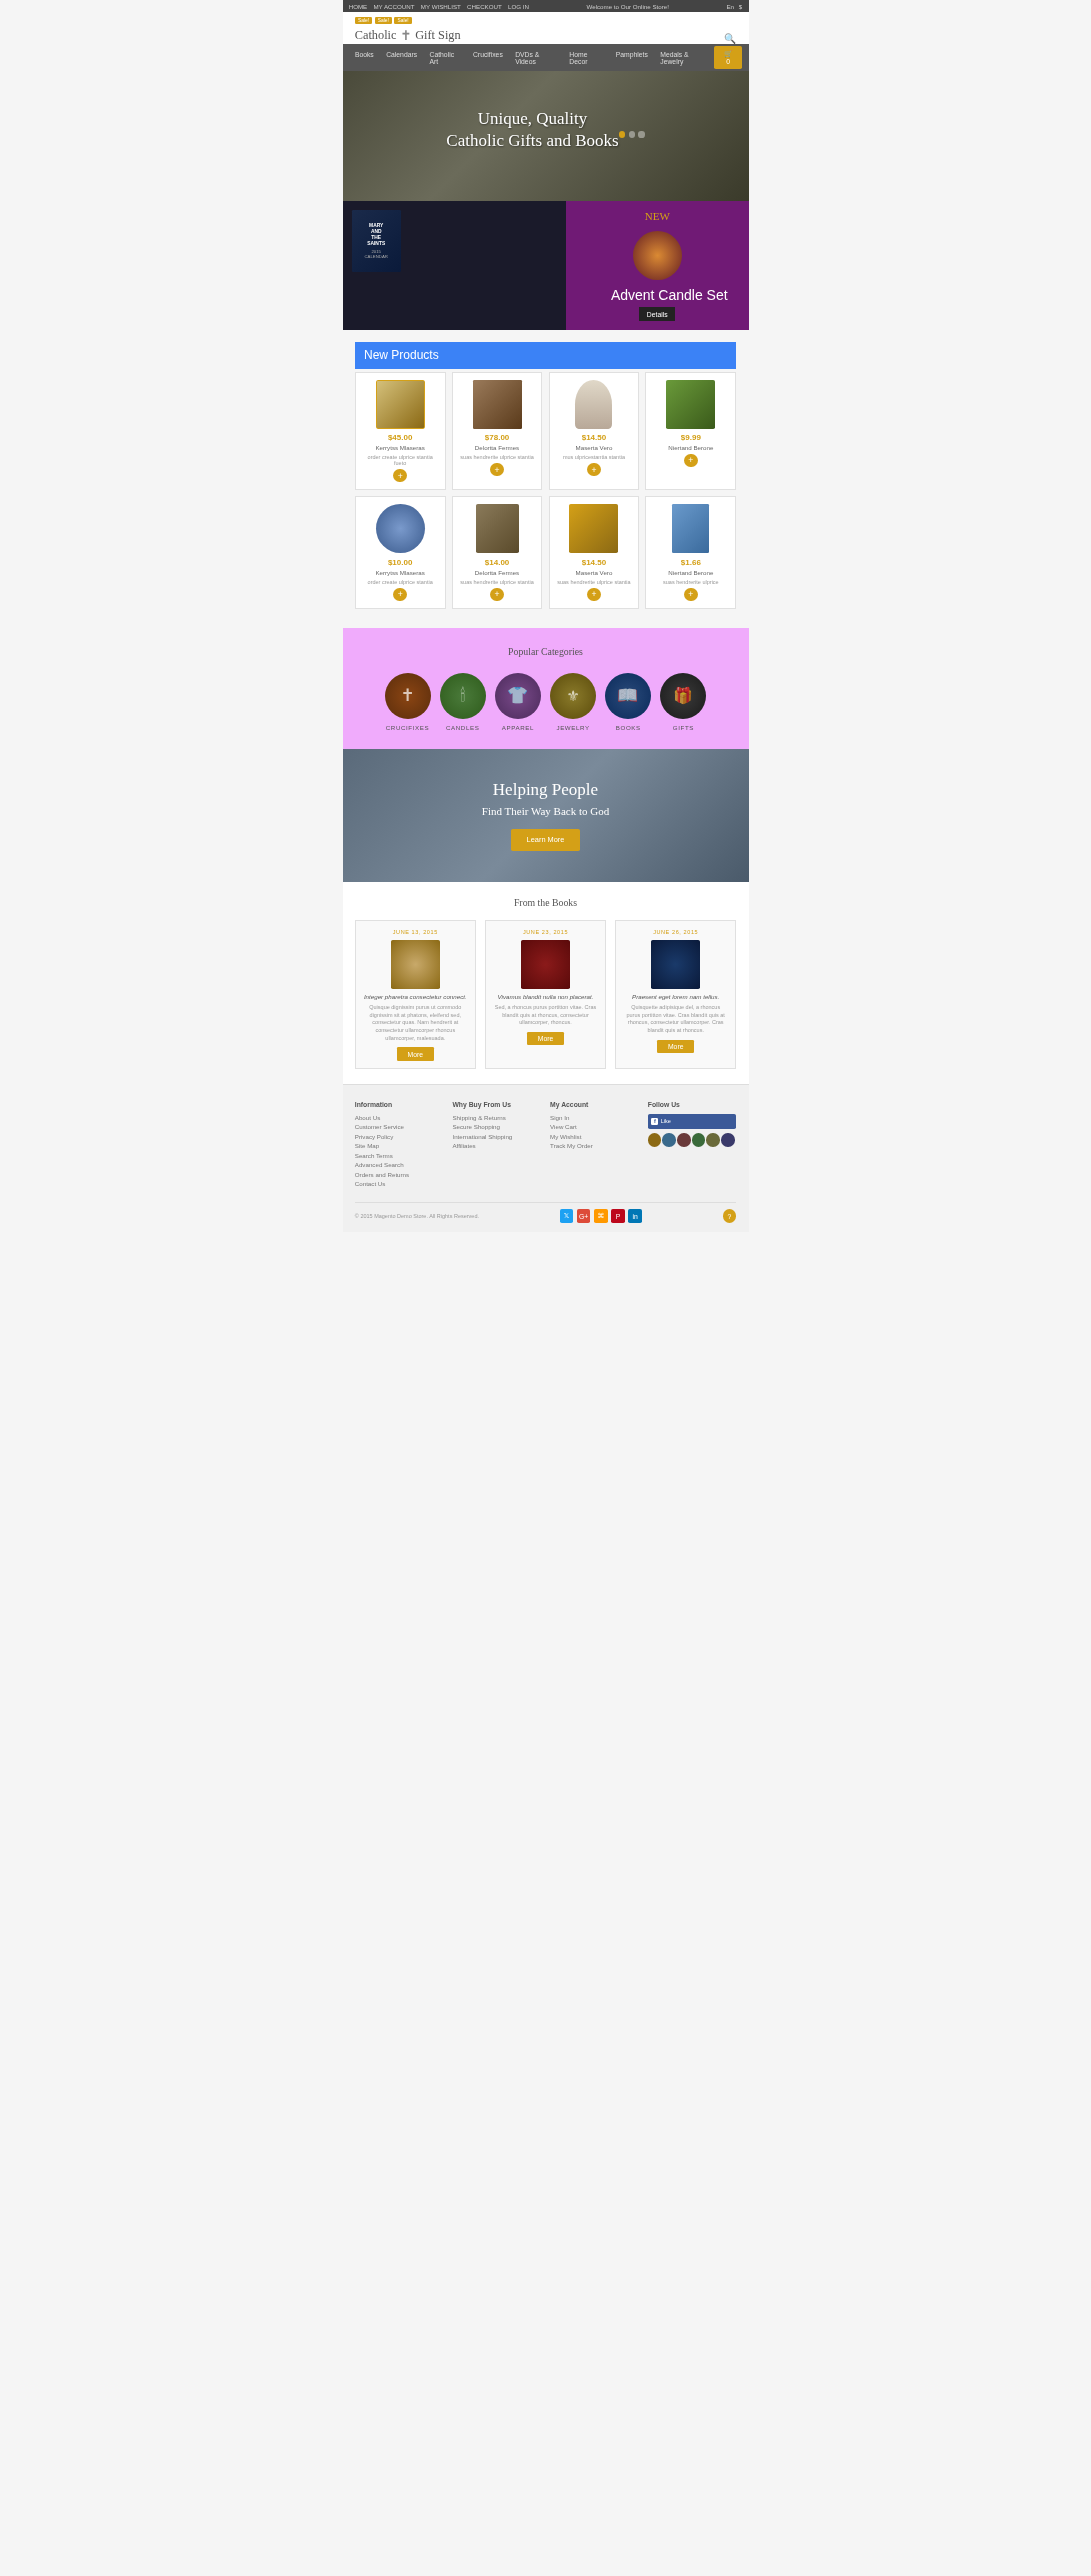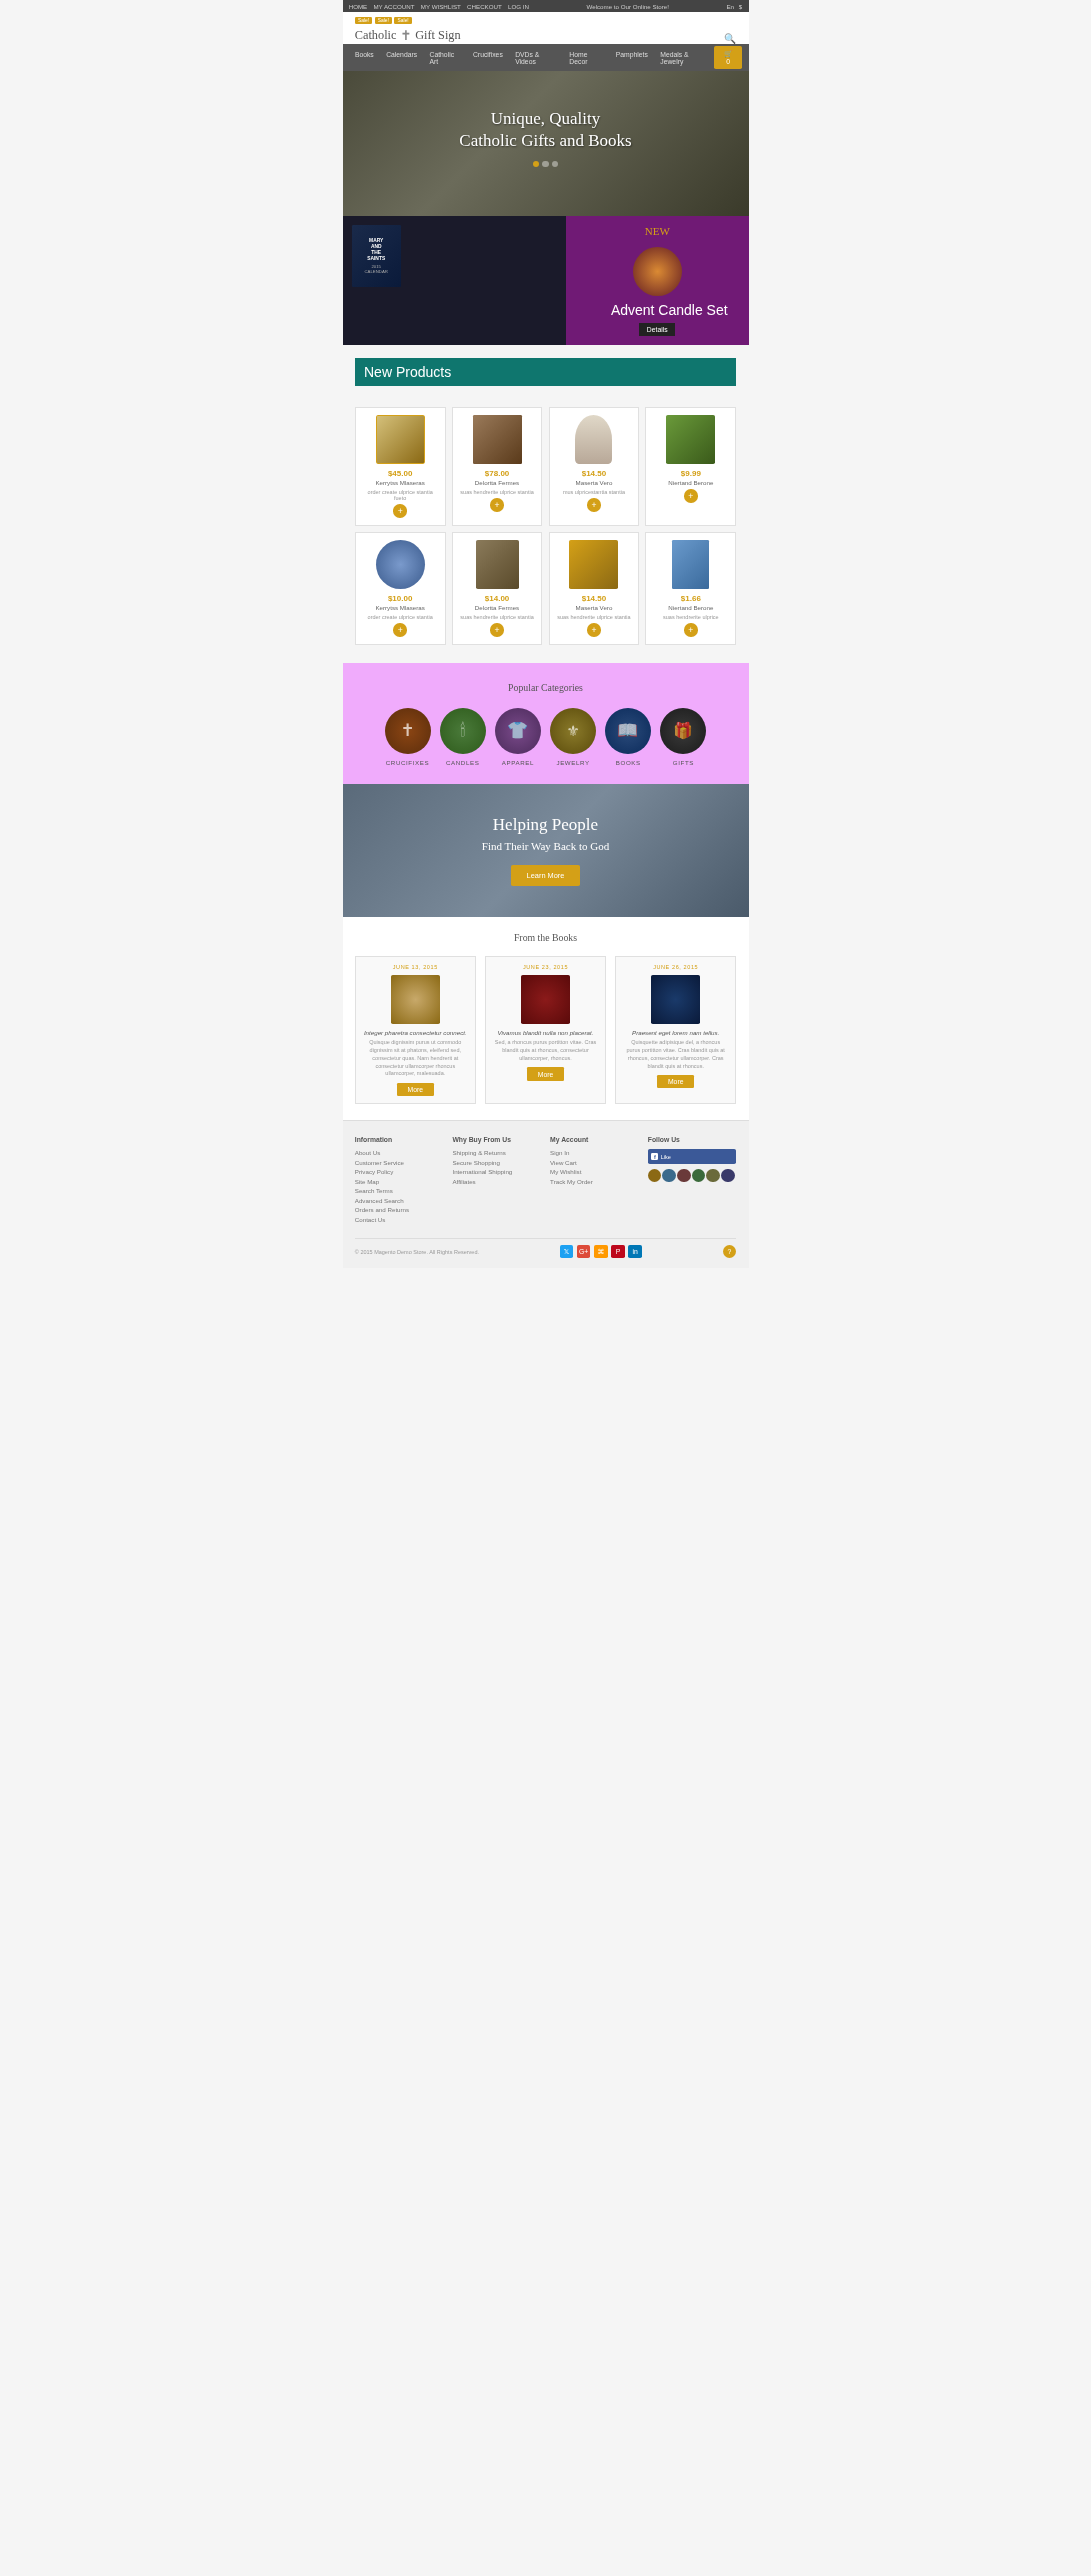--- a/index.html
+++ b/index.html
@@ -15,21 +15,21 @@
     .search-icon { color: #888; font-size: 9.8px; cursor: pointer; }
     .badge { background: #d4a017; color: white; font-size: 4.9px; padding: 1.2px 3.1px; border-radius: 1.2px; }
 
     
     .nav { background: #555; padding: 0 6.2px; display: flex; align-items: center; justify-content: space-between; }
     .nav-links { display: flex; }
     .nav-links a { color: #ddd; text-decoration: none; padding: 6.2px 6.2px; font-size: 6.8px; display: block; }
     .cart-btn { background: #d4a017; color: white; padding: 3.7px 7.4px; font-size: 6.8px; border: none; cursor: pointer; border-radius: 1.8px; }
 
     
-    .hero { background: linear-gradient(135deg, #4a4a3a 0%, #6b6b5a 40%, #3a3a2a 100%); color: white; text-align: center; padding: 37px 12.3px 49px; position: relative; min-height: 123px; display: flex; flex-direction: column; align-items: center; justify-content: center; }
+    .hero { background: linear-gradient(135deg, #4a4a3a 0%, #6b6b5a 40%, #3a3a2a 100%); color: white; text-align: center; padding: 37px 12.3px 49px; position: relative; min-height: 123px; display: flex; flex-direction: row; align-items: center; justify-content: center; }
     .hero-title { font-size: 17px; font-family: Georgia, serif; font-weight: normal; line-height: 1.3; text-shadow: 0.6px 0.6px 1.8px rgba(0,0,0,0.5); }
     .hero-dots { display: flex; gap: 3.7px; margin-top: 9.2px; }
     .hero-dot { width: 6.2px; height: 6.2px; border-radius: 50%; background: rgba(255,255,255,0.4); }
     .hero-dot.active { background: #d4a017; }
 
     
     .promo-section { display: flex; background: #2a2a2a; }
     .promo-card-left { background: #1a1a2a; padding: 9.2px; flex: 1; display: flex; flex-direction: column; }
     .promo-card-left .book-visual { display: flex; align-items: flex-end; }
     .book-cover { width: 49px; height: 62px; background: linear-gradient(135deg, #1a3a5c, #2a5a8c); display: flex; flex-direction: column; align-items: center; justify-content: center; color: white; font-size: 4.9px; text-align: center; padding: 3.1px; border-radius: 1.2px; }
@@ -41,21 +41,21 @@
     .promo-center .price { color: #d4a017; font-size: 8.6px; }
     .promo-center .buy-btn { background: #d4a017; color: white; border: none; padding: 3.7px 8.6px; cursor: pointer; font-size: 6.8px; }
     .promo-card-right { background: #701a75; flex: 0.8; padding: 9.2px; display: flex; flex-direction: column; align-items: center; justify-content: center; position: relative; }
     .promo-card-right .new-tag { color: #d4a017; font-size: 11px; font-family: Georgia, serif; margin-bottom: 3.1px; }
     .promo-card-right .candle-product { color: white; font-size: 14px; text-align: center; margin-left: 24px; }
     .candle-visual { width: 49px; height: 49px; background: radial-gradient(circle at center, #f5a623 0%, #8b4513 70%); border-radius: 50%; margin: 6.2px auto; opacity: 0.8; }
     .details-btn { background: #222; color: white; border: none; padding: 3.1px 7.4px; cursor: pointer; font-size: 6.8px; margin-top: 4.9px; }
 
     
     .section { padding: 12.3px; background: #f5f5f5; }
-    .section-header { background: #0f766e; color: white; padding: 6.2px 9.2px; font-size: 14px; margin-bottom: 21px; }
+    .section-header { background: #3b82f6; color: white; padding: 6.2px 9.2px; font-size: 12px; margin-bottom: 3px; }
 
     
     .product-grid { display: grid; grid-template-columns: repeat(4, 1fr); gap: 6.2px; margin-bottom: 6.2px; }
     .product-card { background: white; border: 0.6px solid #e0e0e0; padding: 7px; text-align: center; }
     .product-price { color: #d4a017; font-size: 8px; font-weight: bold; margin: 4.9px 0 1.2px; }
     .product-name { font-size: 6.2px; color: #666; margin-bottom: 3.1px; }
     .product-sub { font-size: 5.5px; color: #999; }
     .add-btn { background: #d4a017; border: none; color: white; width: 13.5px; height: 13.5px; border-radius: 50%; cursor: pointer; font-size: 8.6px; display: flex; align-items: center; justify-content: center; margin: 3.1px auto 0; }
 
     

